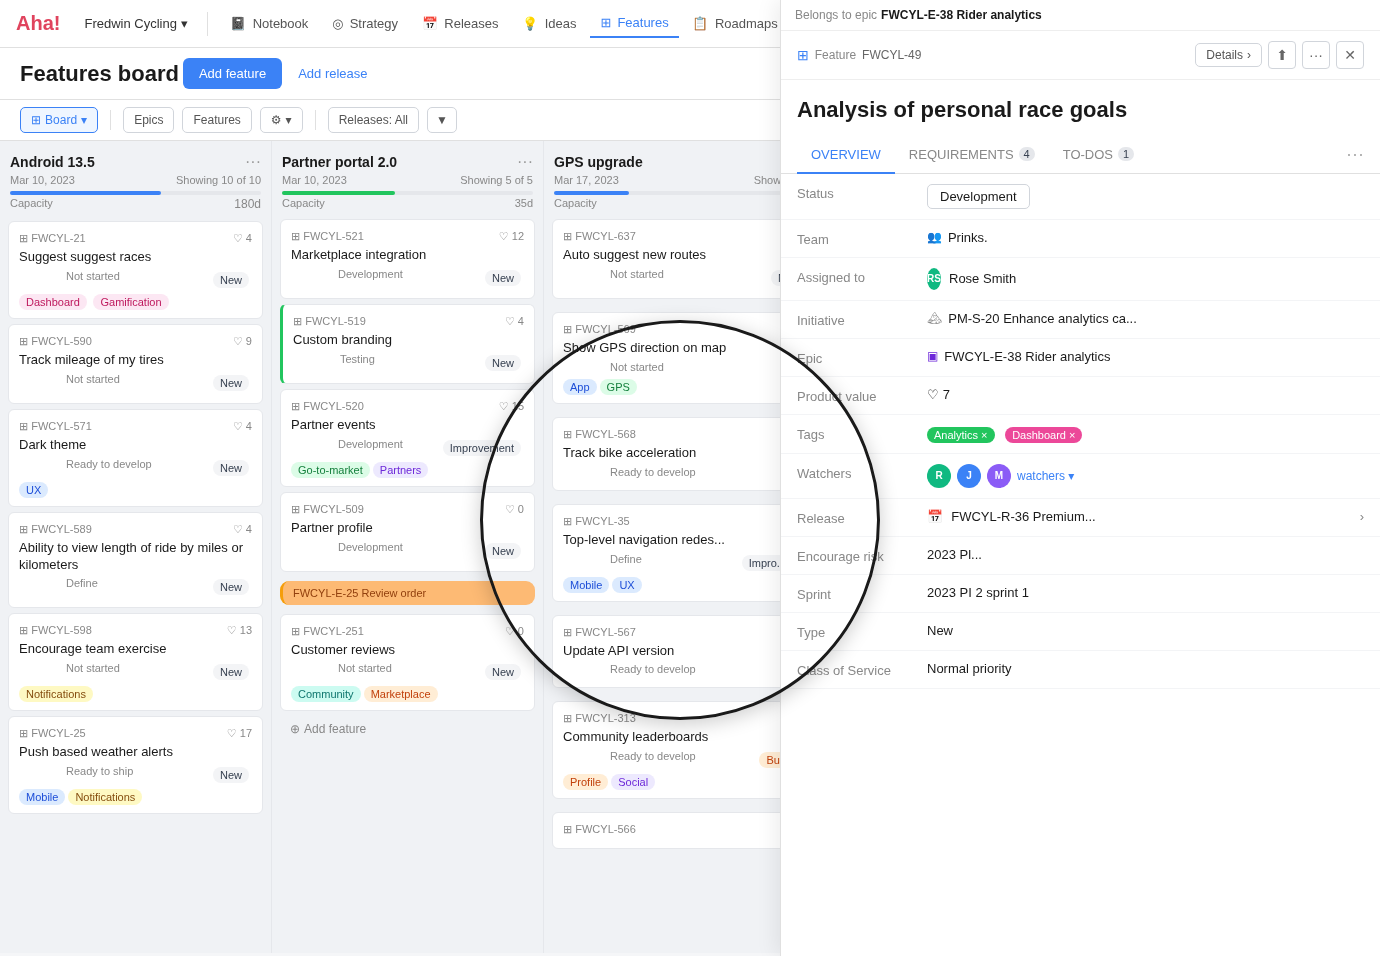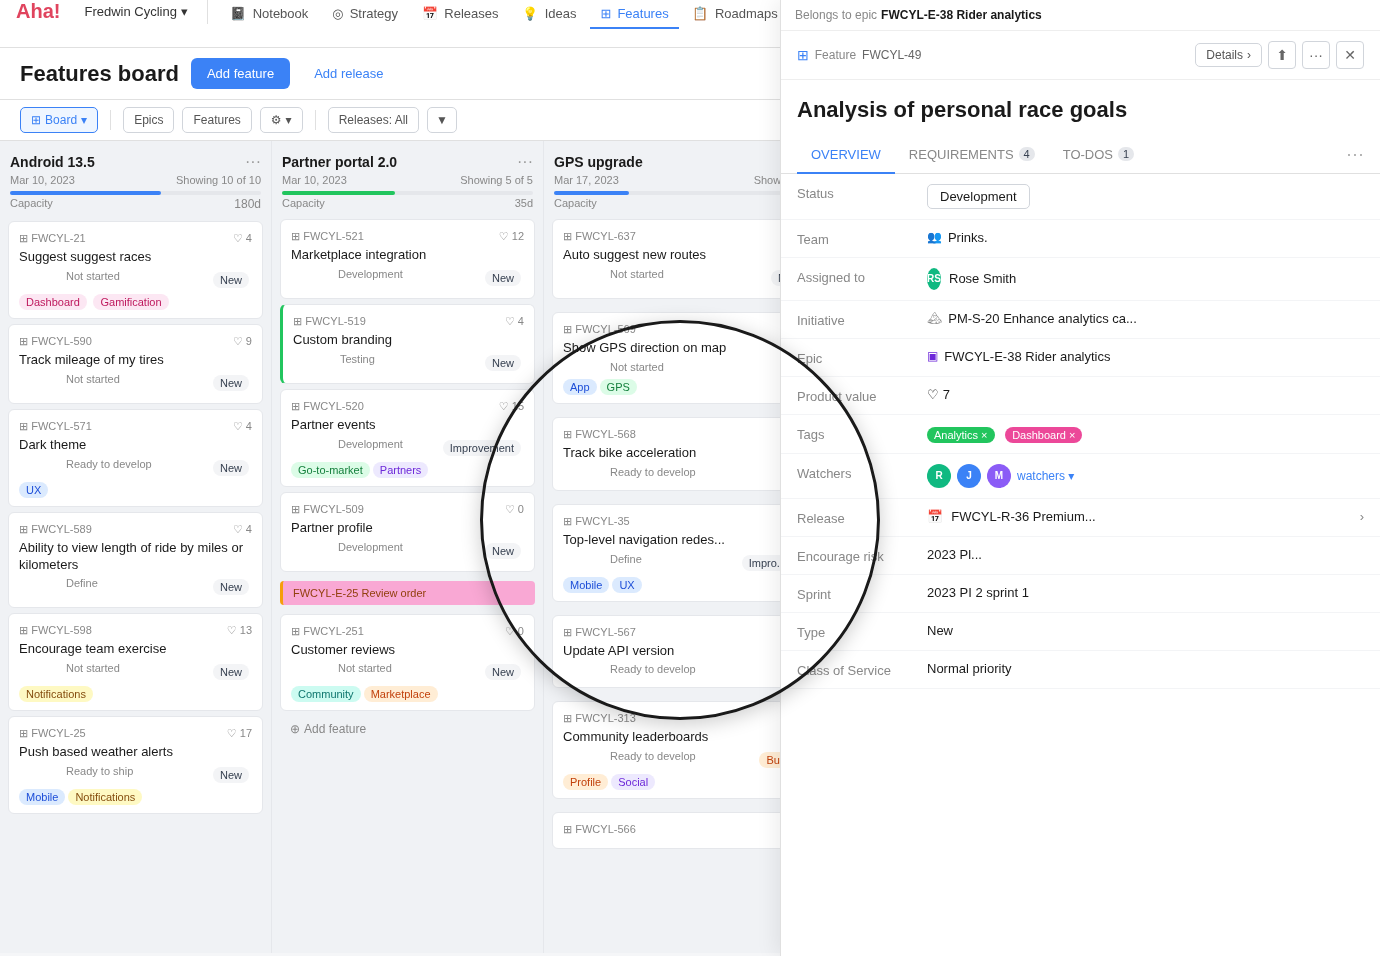--- a/index.html
+++ b/index.html
@@ -26,21 +26,21 @@
     .card-status { font-size: 11px; color: #888; margin-bottom: 4px; display: flex; justify-content: space-between; margin-left: 47px; }
     .tag { display: inline-block; padding: 2px 7px; border-radius: 10px; font-size: 11px; font-weight: 500; margin-right: 3px; margin-top: 2px; }
     .tag-blue { background: #dbeafe; color: #1d4ed8; }
     .tag-pink { background: #fce7f3; color: #be185d; }
     .tag-green { background: #dcfce7; color: #15803d; }
     .tag-purple { background: #ede9fe; color: #6d28d9; }
     .tag-orange { background: #ffedd5; color: #c2410c; }
     .tag-yellow { background: #fef9c3; color: #854d0e; }
     .tag-gray { background: #f3f4f6; color: #374151; }
     .tag-teal { background: #ccfbf1; color: #0f766e; }
-    .epics-divider { background: #f9a8d4; border-left: 3px solid #f59e0b; padding: 6px 10px; margin: 4px 0; border-radius: 4px; font-size: 11px; color: #92400e; font-weight: 500; }
+    .epics-divider { background: #fdba74; border-left: 3px solid #f59e0b; padding: 6px 10px; margin: 4px 0; border-radius: 9px; font-size: 11px; color: #92400e; font-weight: 500; }
     .add-feature-btn { display: flex; align-items: center; gap: 4px; font-size: 12px; color: #888; padding: 6px 10px; cursor: pointer; border-radius: 4px; }
     .three-dots { font-size: 16px; color: #999; cursor: pointer; }
 
     
     .detail-panel { position: fixed; right: 0; top: 0; width: 600px; height: 956px; background: #fff; border-left: 1px solid #e0e0e0; box-shadow: -4px 0 20px rgba(0,0,0,0.08); display: flex; flex-direction: column; z-index: 100; }
     .detail-top-bar { padding: 8px 14px; border-bottom: 1px solid #eee; font-size: 12px; color: #888; display: flex; align-items: center; gap: 4px; }
     .detail-top-bar strong { color: #1a1a1a; font-weight: 600; }
     .detail-header { display: flex; align-items: center; justify-content: space-between; padding: 10px 16px; border-bottom: 1px solid #eee; }
     .feature-badge { display: flex; align-items: center; gap: 6px; }
     .detail-actions { display: flex; align-items: center; gap: 6px; }
@@ -72,21 +72,21 @@
     .avatar-purple { background: #8b5cf6; }
     .watchers-link { font-size: 12px; color: #3b82f6; cursor: pointer; }
     .release-row { display: flex; align-items: center; gap: 8px; font-size: 13px; }
     .sprint-text { font-size: 13px; color: #1a1a1a; }
     .type-text { font-size: 13px; color: #1a1a1a; }
     .cos-text { font-size: 13px; color: #1a1a1a; }
   </style>
 </head>
 <body>
 
-<nav style="display:flex;align-items:flex-start;background:#fff;border-bottom:1px solid #e0e0e0;height:48px;padding:0 16px;gap:4px;">
+<nav style="display:flex;align-items:center;background:#fff;border-bottom:1px solid #e0e0e0;height:48px;padding:0 16px;gap:4px;">
   <span class="logo">Aha!</span>
   <div class="workspace-selector">
     <span>Fredwin Cycling</span>
     <span>▾</span>
   </div>
   <div class="nav-separator"></div>
   <a class="nav-item">
     <span>📓</span>
     <span>Notebook</span>
   </a>
@@ -112,21 +112,21 @@
   </a>
   <div class="nav-right">
     <div class="avatar-nav">F</div>
     <div class="nav-icon-btn">⚙</div>
     <div class="nav-icon-btn">?</div>
     <div class="nav-icon-btn">🔍</div>
     <div class="nav-icon-btn">+</div>
   </div>
 </nav>
 
-<div style="display:flex;align-items:center;background:#fff;padding:10px 20px;border-bottom:1px solid #e0e0e0;gap:12px;">
+<div style="display:flex;align-items:center;background:#fff;padding:10px 20px;border-bottom:1px solid #e0e0e0;gap:4px;">
   <h1 style="font-size:22px;font-weight:700;color:#1a1a1a;">Features board</h1>
   <button class="btn-primary">Add feature</button>
   <button class="btn-secondary">Add release</button>
 </div>
 
 <div style="display:flex;align-items:center;background:#fff;padding:7px 20px;border-bottom:1px solid #e0e0e0;gap:8px;">
   <div class="toolbar-btn active">
     <span>⊞</span>
     <span>Board</span>
     <span>▾</span>

